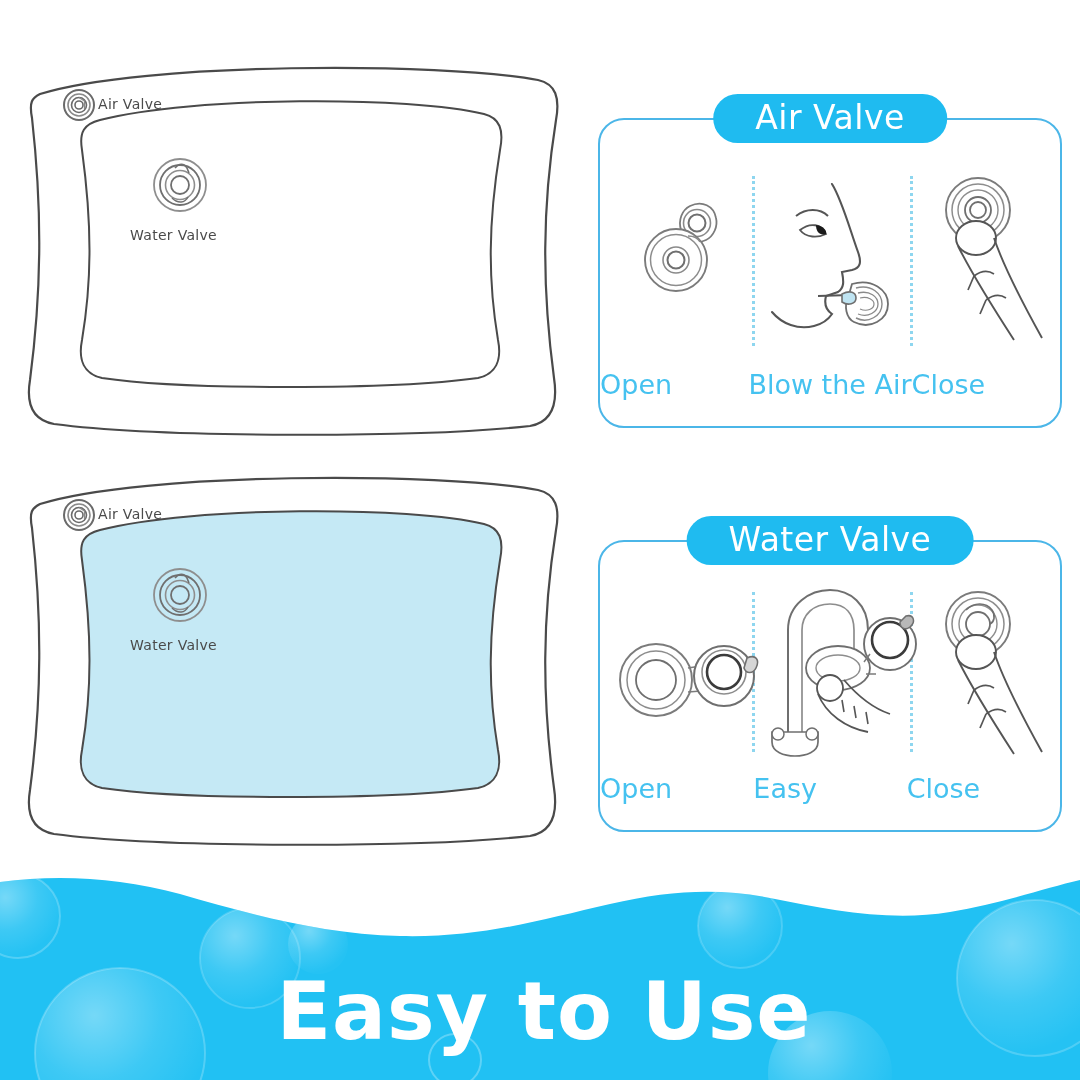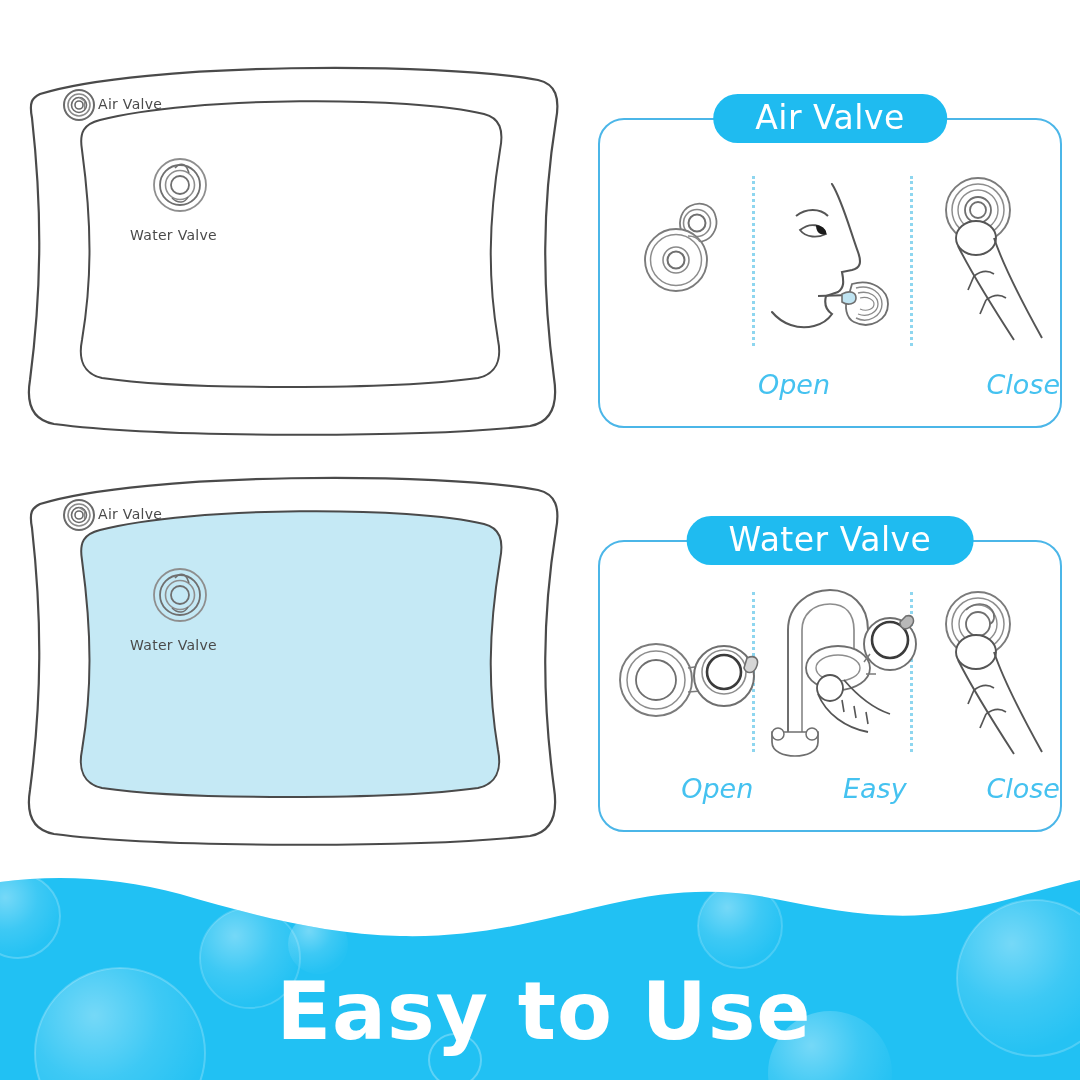--- a/index.html
+++ b/index.html
@@ -56,26 +56,25 @@
     border-left:3px dotted #8ed6ef;
   }
   .step-labels{
     position:absolute;
     left:0;right:0;
     bottom:26px;
     display:flex;
   }
   .step-label{
     flex:1 1 0;
-    text-align:right;
+    text-align:left;
     color:#45c2f0;
     font-size:27px;
     font-family:"DejaVu Sans", sans-serif;
     white-space:nowrap;
-    font-style:italic;
   }
   .art{position:absolute;}
   .art svg{display:block;overflow:visible;}
 
   
   #banner{
     position:absolute;
     left:0;bottom:0;
     width:1080px;height:212px;
   }
@@ -251,20 +250,21 @@
 
         <path d="M44,98 C 52,92 58,92 64,96" fill="none" stroke="#555" stroke-width="1.7"></path>
         <path d="M44,98 L 38,112" fill="none" stroke="#555" stroke-width="1.7"></path>
         <path d="M56,122 C 64,116 70,116 76,120" fill="none" stroke="#555" stroke-width="1.7"></path>
         <path d="M56,122 L 50,136" fill="none" stroke="#555" stroke-width="1.7"></path>
       </svg>
     </div>
 
     <div class="step-labels">
       <span class="step-label">Open</span>
+      <span class="step-label">Blow the Air</span>
       <span class="step-label">Close</span>
     </div>
   </div>
 
   <div class="panel" style="left:598px;top:540px;width:464px;height:292px;">
 
     <div class="panel-title">Water Valve</div>
 
     <div class="divider" style="left:152px;top:50px;height:160px;"></div>
     <div class="divider" style="left:310px;top:50px;height:160px;"></div>

